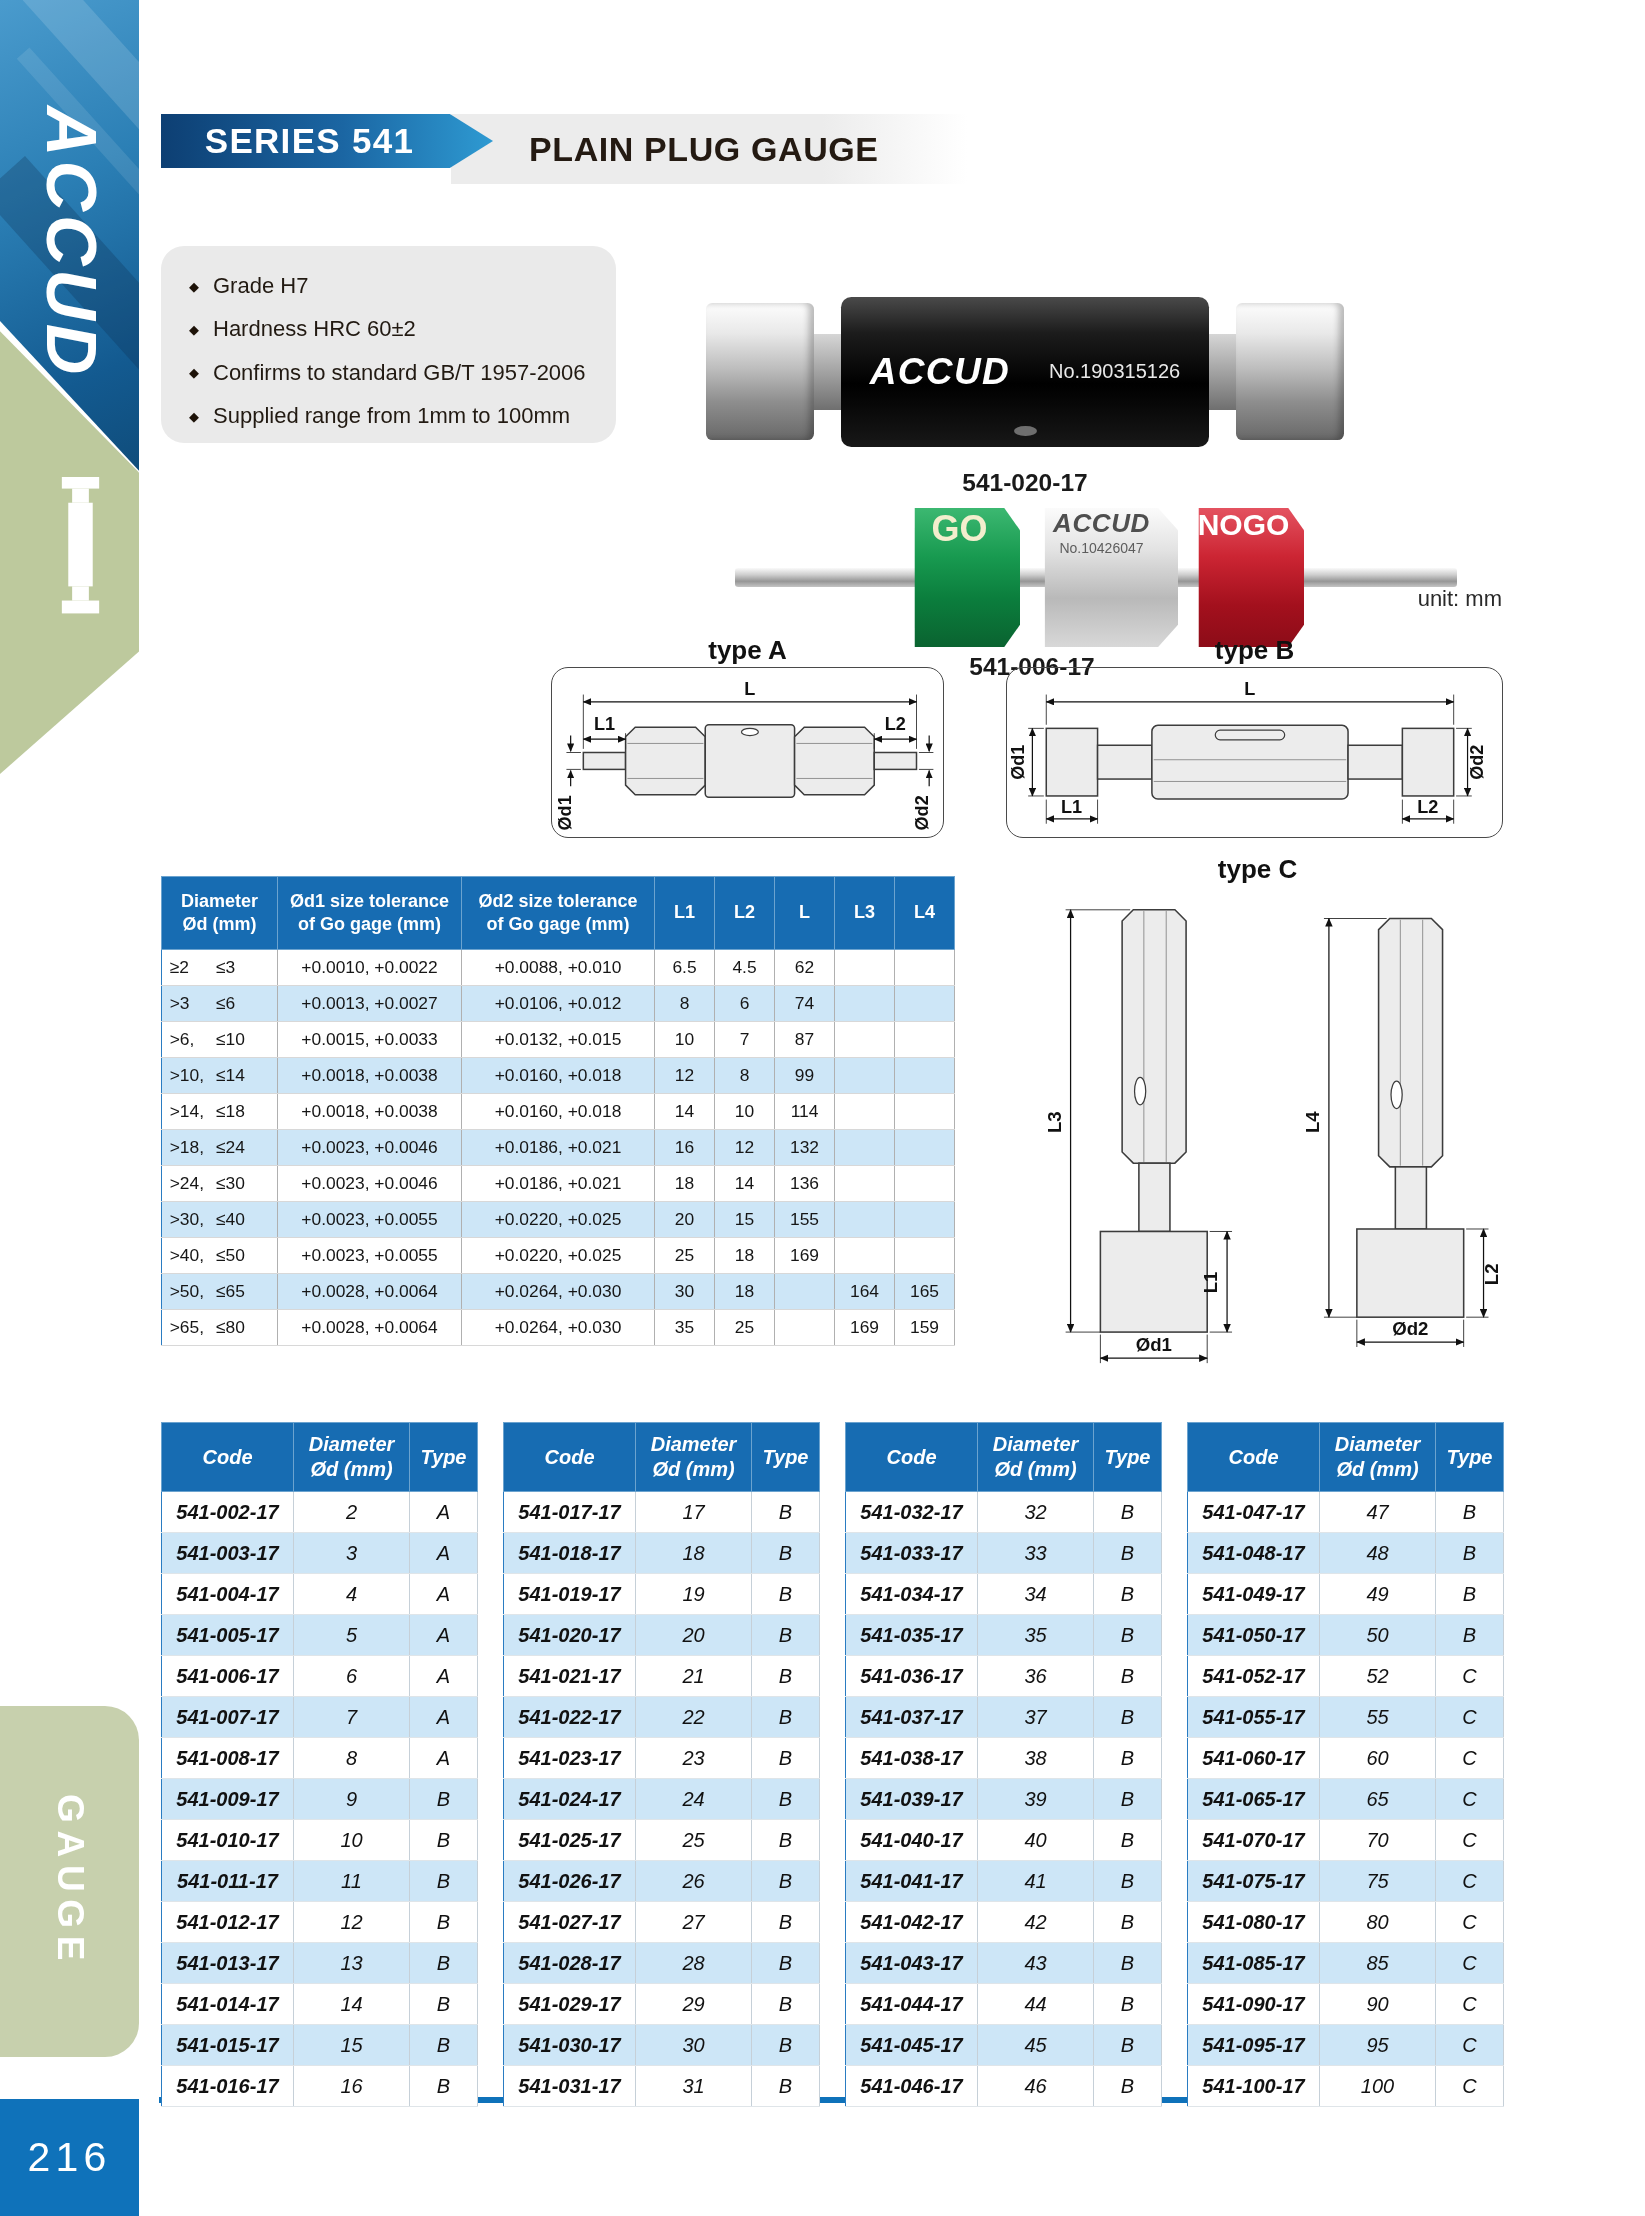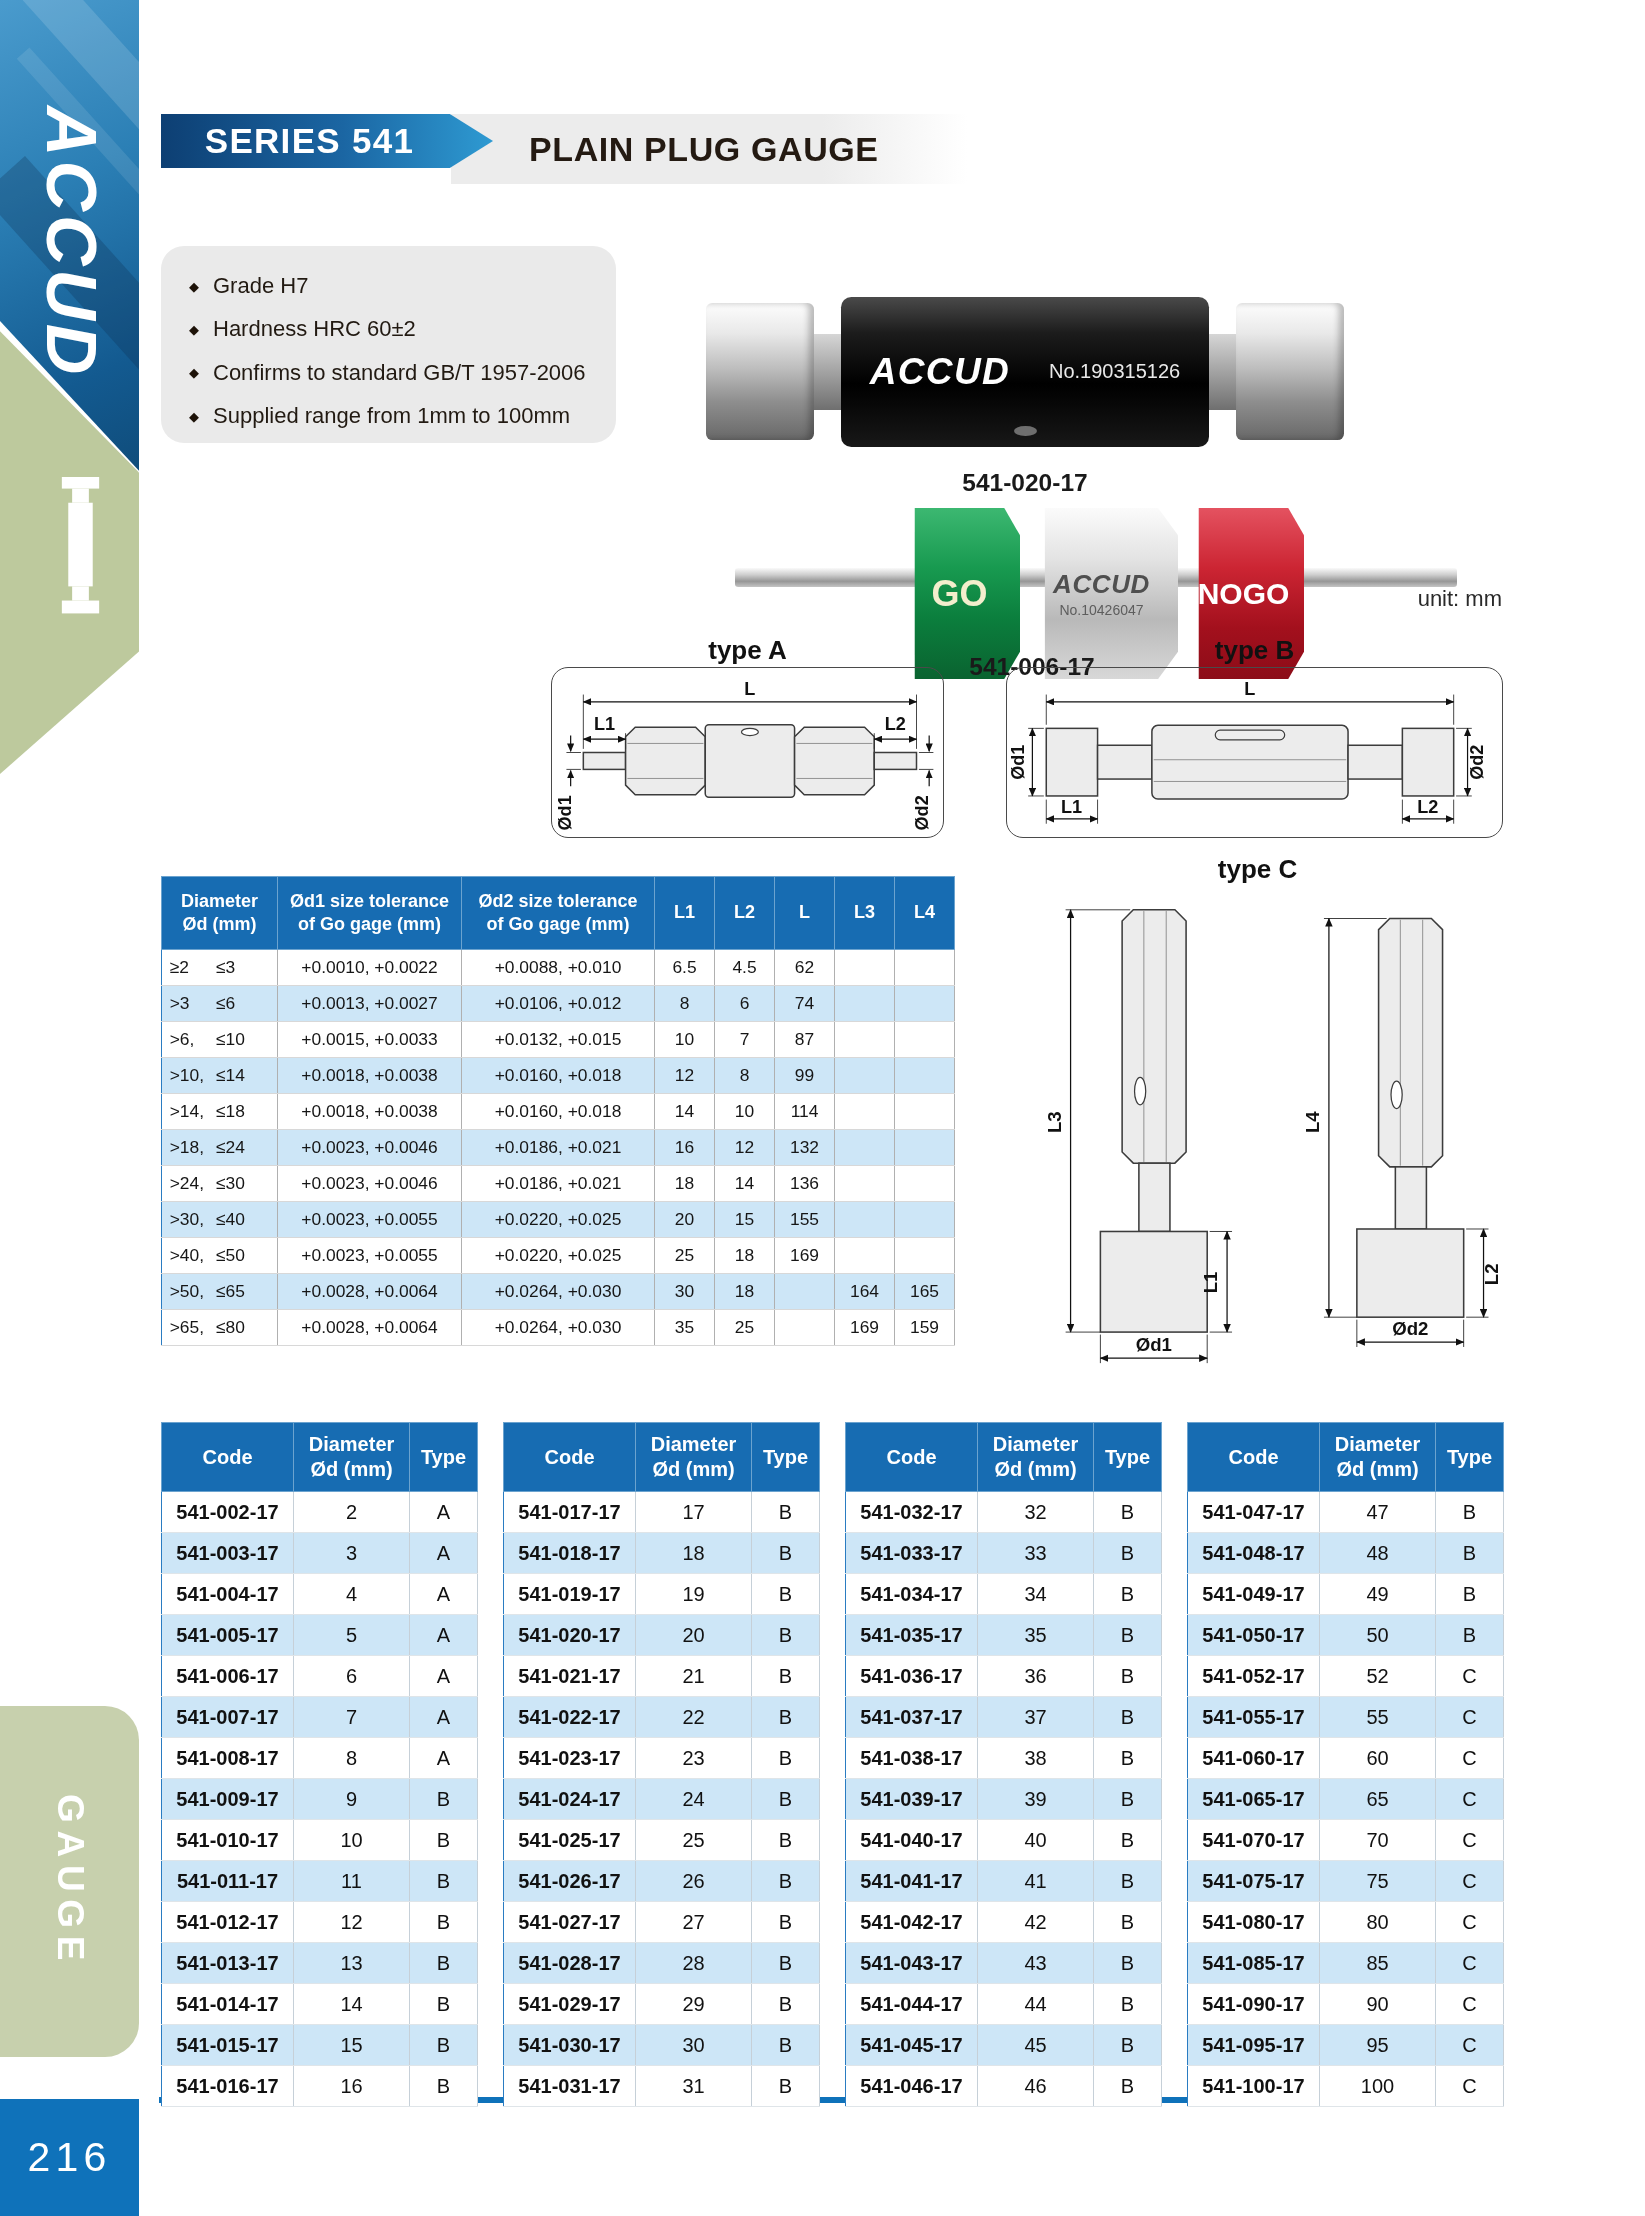--- a/index.html
+++ b/index.html
@@ -58,21 +58,21 @@
     background:linear-gradient(180deg,#4a4a4a 0%,#1c1c1c 24%,#000 58%,#181818 100%);
     display:flex;align-items:center;justify-content:center;gap:39px;}
   .p1-brand{color:#fff;font-size:37px;font-weight:800;font-style:italic;letter-spacing:1.3px;}
   .p1-serial{color:#e9e9e9;font-size:20px;}
   .p1-hole{position:absolute;bottom:10.3px;left:47%;width:23px;height:10.3px;border-radius:50%;background:#6e6e6e;}
   .prod-label{position:absolute;text-align:center;font-size:24.5px;font-weight:bold;color:#1a1a1a;}
 
   .prod2{position:absolute;left:735px;top:508px;width:722px;height:139px;}
   .p2-rod{position:absolute;left:0;top:60px;width:722px;height:19.3px;border-radius:3.2px;
     background:linear-gradient(180deg,#fafafa 0%,#cfcfcf 35%,#969696 70%,#c4c4c4 100%);}
-  .nut{position:absolute;top:0;height:171px;display:flex;flex-direction:column;align-items:center;justify-content:center;
+  .nut{position:absolute;top:0;height:139px;display:flex;flex-direction:column;align-items:center;justify-content:flex-start;
     clip-path:polygon(13% 0,87% 0,100% 16%,100% 84%,87% 100%,13% 100%);}
   .nut-go{left:164px;width:121px;background:linear-gradient(180deg,#3cb871 0%,#189a50 35%,#0b7e3d 65%,#0a6330 100%);}
   .nut-go span{font-size:36px;font-weight:bold;color:#f3eecd;}
   .nut-mid{left:290px;width:153px;background:linear-gradient(180deg,#fbfbfb 0%,#e3e3e3 30%,#b9b9b9 65%,#d8d8d8 100%);}
   .nut-mid .m-brand{font-size:26px;font-weight:800;font-style:italic;color:#4f4f4f;letter-spacing:0.6px;}
   .nut-mid .m-serial{font-size:14px;color:#5d5d5d;margin-top:1.3px;}
   .nut-nogo{left:448px;width:121px;background:linear-gradient(180deg,#e45260 0%,#cc2533 35%,#a3101d 70%,#8c0c18 100%);}
   .nut-nogo span{font-size:30px;font-weight:bold;color:#fff;}
 
   .unit-note{position:absolute;left:1341px;top:586px;width:161px;text-align:right;font-size:22px;color:#2a2a2a;}
@@ -93,21 +93,21 @@
   .spec-table th{background:#176cb2;color:#fff;font-size:18px;font-weight:bold;height:72px;
     white-space:pre-line;line-height:1.3;border:1.3px solid #6ba3cf;padding:0 2.6px;}
   .spec-table td{height:35px;font-size:17.4px;color:#161616;text-align:center;
     border-right:1.3px solid #b0b0b0;border-bottom:1.3px solid #d8d8d8;padding:0;}
   .spec-table tr.alt td{background:#cde6f7;}
   .spec-table td.range{text-align:left;}
   .spec-table td.range span:first-child{display:inline-block;width:47%;padding-left:7.7px;box-sizing:border-box;}
 
   
   .code-table{position:absolute;top:1422px;border-collapse:collapse;table-layout:fixed;
-    background:#fff;border:1.9px solid #2a7cc2;}
+    background:#fff;border:1.9px solid #2a7cc2;font-style:italic;}
   .code-table th{background:#176cb2;color:#fff;font-size:20px;font-weight:bold;height:68px;
     white-space:pre-line;line-height:1.25;border:1.3px solid #6ba3cf;padding:0 1.3px;}
   .code-table td{height:40px;font-size:20px;text-align:center;color:#111;
     border-right:1.9px solid #c6d0d8;border-bottom:1.9px solid #dfe5e9;padding:0;}
   .code-table td:first-child{font-weight:bold;}
   .code-table tr.alt td{background:#cde6f7;}
 </style>
 </head>
 <body>
 

